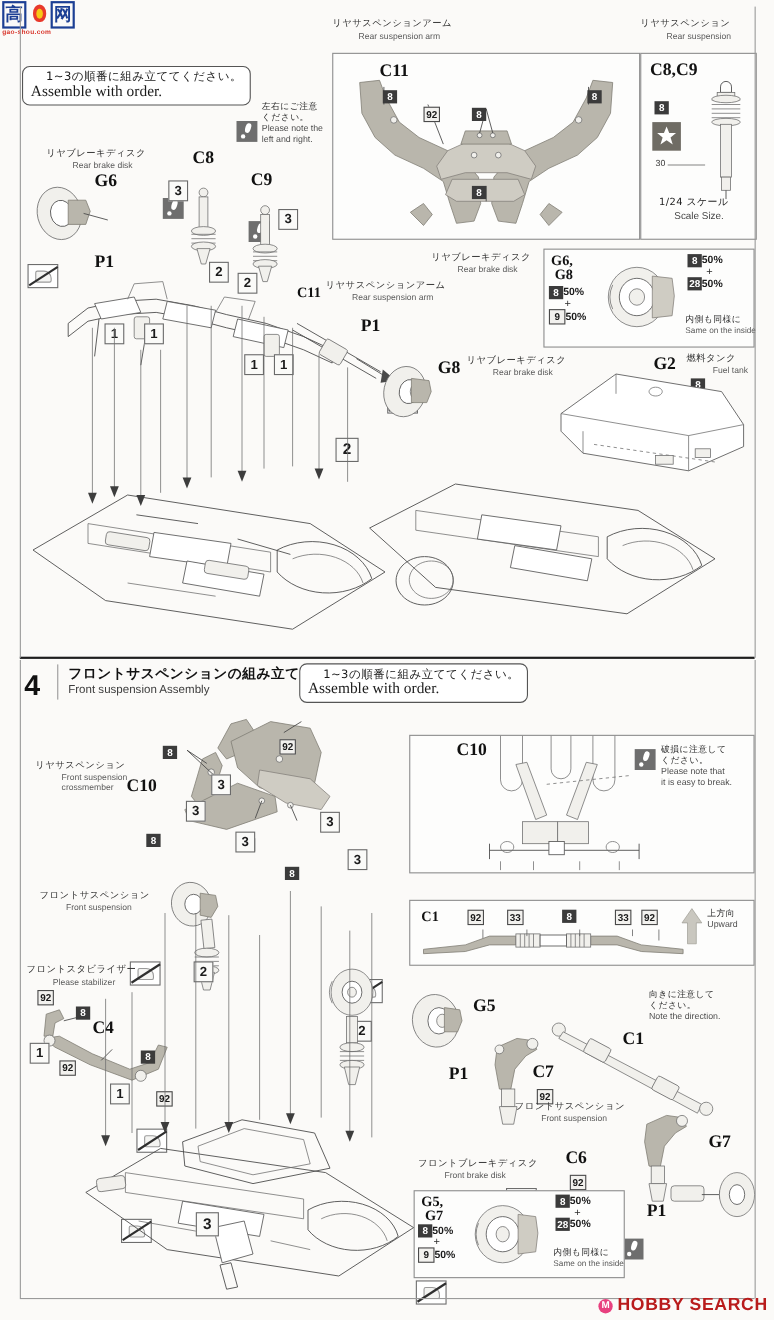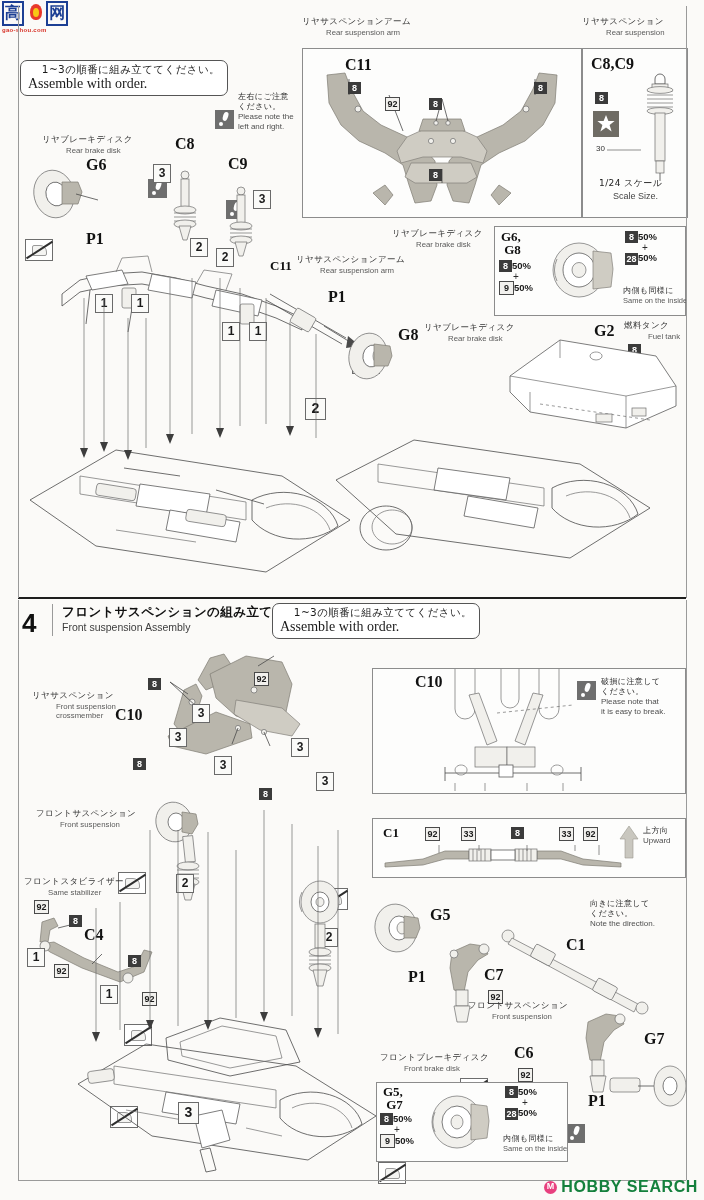--- a/index.html
+++ b/index.html
@@ -74,21 +74,21 @@
 
   
   .hr{background:#1e1e1e;height:2px;}
   .vr{background:#9a9a9a;width:1px;}
 
   
   .wm{right:6px;bottom:4px;display:flex;align-items:center;gap:4px;}
   .wm .mark{width:13px;height:13px;border-radius:50%;background:#e8407f;position:relative;}
   .wm .mark:after{content:"M";position:absolute;left:2.5px;top:0px;color:#fff;font-size:9px;font-weight:bold;
      font-family:"Liberation Sans",sans-serif;}
-  .wm .txt{font-size:16px;font-weight:bold;color:#15803d;letter-spacing:.6px;
+  .wm .txt{font-size:16px;font-weight:bold;color:#b91c1c;letter-spacing:.6px;
      font-family:"Liberation Sans",sans-serif;}
 
   
   .art{position:absolute;pointer-events:none;}
   svg{display:block;overflow:visible;}
   .ln{fill:none;stroke:#4a4a4a;stroke-width:.8;}
   .ln2{fill:none;stroke:#6f6f6f;stroke-width:.7;}
   .lead{fill:none;stroke:#5e5e5e;stroke-width:.7;}
   .gry{fill:#b9b6ac;stroke:#7e7b72;stroke-width:.7;}
   .gry2{fill:#cfccc3;stroke:#83807a;stroke-width:.7;}
@@ -509,21 +509,21 @@
     <rect class="lt" x="36" y="36" width="10" height="26" transform="rotate(-6 41 49)"></rect>
     <ellipse class="lt" cx="40" cy="66" rx="11" ry="4"></ellipse>
     <path class="ln2" d="M29 70 h22 M29 74 h22 M29 78 h22"></path>
     <ellipse class="lt" cx="40" cy="82" rx="11" ry="4"></ellipse>
     <path class="lt" d="M33 84 L47 84 L43 100 L37 100 Z"></path>
   </svg>
 
   
   <div class="abs" style="left:24px;top:876px;">
     <div class="cap-jp jp nowrap">フロントスタビライザー</div>
-    <div class="cap-en nowrap">Same stabilizer</div>
+    <div class="cap-en nowrap">Please stabilizer</div>
   </div>
   <div class="abs partcode" style="left:84px;top:926px;">C4</div>
   <svg class="art" style="left:32px;top:908px;" width="130" height="84" viewBox="0 0 130 84">
     <path class="gry" d="M10 14 L22 10 L26 18 L18 22 L16 34 L8 34 Z"></path>
     <path class="gry" d="M8 36 L22 34 L52 50 L86 64 L104 58 L112 42 L120 44 L112 64 L88 74 L50 60 L18 44 Z"></path>
     <circle class="lt" cx="13" cy="38" r="5"></circle>
     <circle class="lt" cx="96" cy="70" r="5"></circle>
     <path class="ln" d="M26 20 L42 16 M60 56 L70 46"></path>
   </svg>
   <div class="abs chip w" style="left:34px;top:900px;">92</div>

